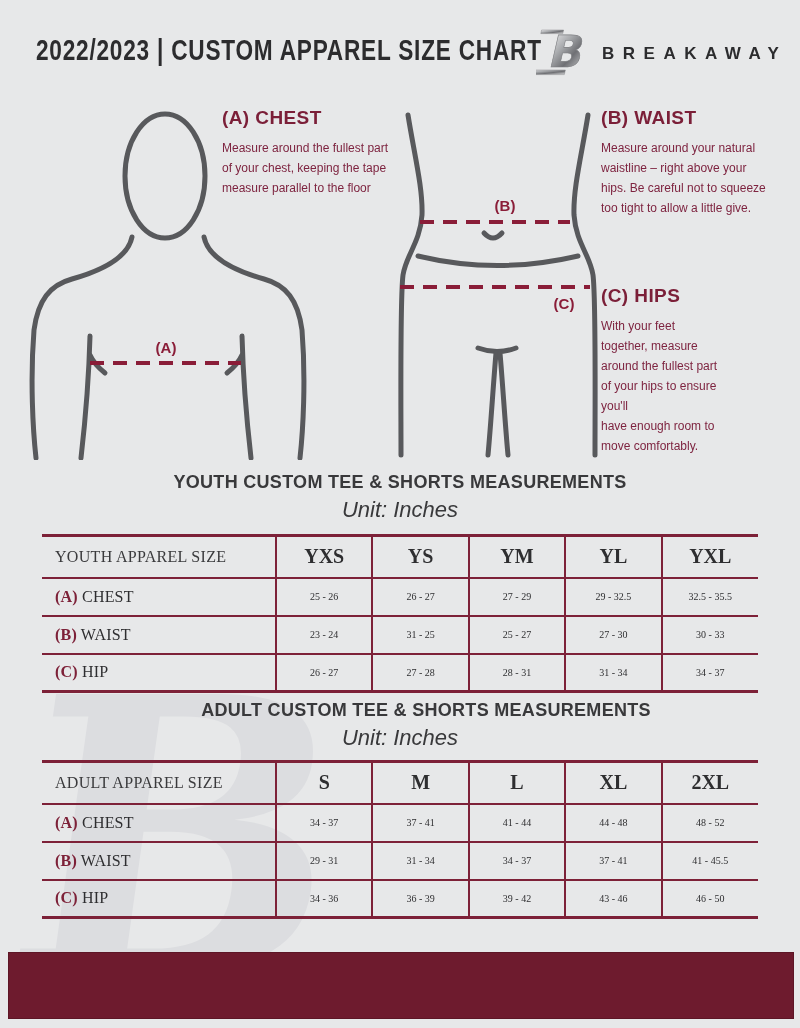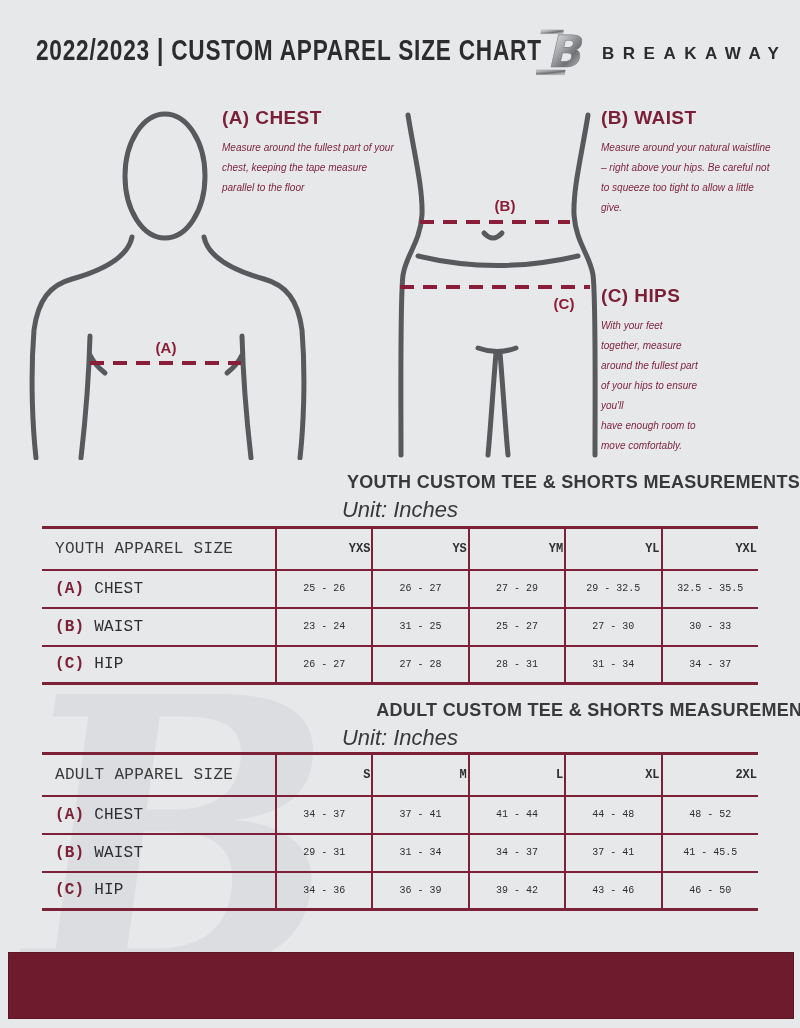--- a/index.html
+++ b/index.html
@@ -39,57 +39,58 @@
   .fig-upper{left:20px;top:103px;}
   .fig-lower{left:392px;top:103px;}
   .fig path,.fig ellipse{fill:none;stroke:var(--figure);stroke-width:5;stroke-linecap:round;}
   .measure-line{stroke:var(--dash);stroke-width:4;stroke-dasharray:14 9;stroke-linecap:butt;fill:none;}
   .measure-label{font-family:"Liberation Sans",sans-serif;font-size:15px;font-weight:700;fill:var(--dash);}
   
   .instr-heading{
     position:absolute;z-index:1;font-size:19px;font-weight:800;color:#7b1f38;letter-spacing:.4px;white-space:nowrap;
   }
   .instr-body{
-    position:absolute;z-index:1;font-size:10px;font-style:italic;color:var(--maroon-text);
+    position:absolute;z-index:1;font-size:12px;color:var(--maroon-text);
     line-height:20px;white-space:pre-line;
   }
   .instr-chest-h{left:222px;top:107px;}
   .instr-chest-b{left:222px;top:138px;width:176px;}
   .instr-waist-h{left:601px;top:107px;}
   .instr-waist-b{left:601px;top:138px;width:172px;}
   .instr-hips-h{left:601px;top:285px;}
   .instr-hips-b{left:601px;top:316px;width:176px;}
   
   .section-title{
-    position:absolute;left:0;width:800px;text-align:right;z-index:1;
+    position:absolute;left:0;width:800px;text-align:center;z-index:1;
     font-size:18px;font-weight:600;color:#39393b;letter-spacing:.3px;
   }
   .section-unit{
     position:absolute;left:0;width:800px;text-align:center;z-index:1;
     font-size:22px;font-weight:500;font-style:italic;color:#39393b;
   }
   .youth-title{top:472px;} .youth-unit{top:497px;}
   .adult-title{top:700px;padding-left:26px;} .adult-unit{top:725px;}
   
   .size-table{
     position:absolute;left:42px;width:716px;z-index:1;
     border-collapse:collapse;table-layout:fixed;
     border-top:3px solid var(--maroon);border-bottom:3px solid var(--maroon);
-    font-family:Liberation Mono, monospace;
+    font-family:Liberation Serif, serif;
+    margin-top:8px;
   }
   .youth-table{top:526px;} .adult-table{top:752px;}
   .size-table thead tr{height:42px;}
   .size-table tbody tr{height:38px;}
   .size-table thead tr{border-bottom:2.5px solid var(--maroon);}
   .size-table tbody tr:not(:last-child){border-bottom:2px solid var(--maroon);}
   .size-table th+th,.size-table td+td{border-left:2px solid var(--maroon);}
   .size-table th.corner{
     text-align:left;padding-left:13px;font-weight:400;font-size:16px;color:#3a3a3c;letter-spacing:.3px;
   }
-  .size-table th.size{font-weight:700;font-size:12px;color:#2e2e30;text-align:right;}
+  .size-table th.size{font-weight:700;font-size:20px;color:#2e2e30;}
   .size-table td.rowlabel{
     text-align:left;padding-left:13px;font-size:16px;color:#2e2e30;letter-spacing:.2px;
   }
   .size-table td.rowlabel .prefix{color:var(--maroon);font-weight:700;}
   .size-table td.val{text-align:center;font-size:10px;color:#2e2e30;}
   .size-table col.first{width:234px;}
   
   .footer-bar{
     position:absolute;left:8px;top:952px;width:784px;height:65px;z-index:2;
     background:#6e1b2e;border:1px solid #5d1626;

